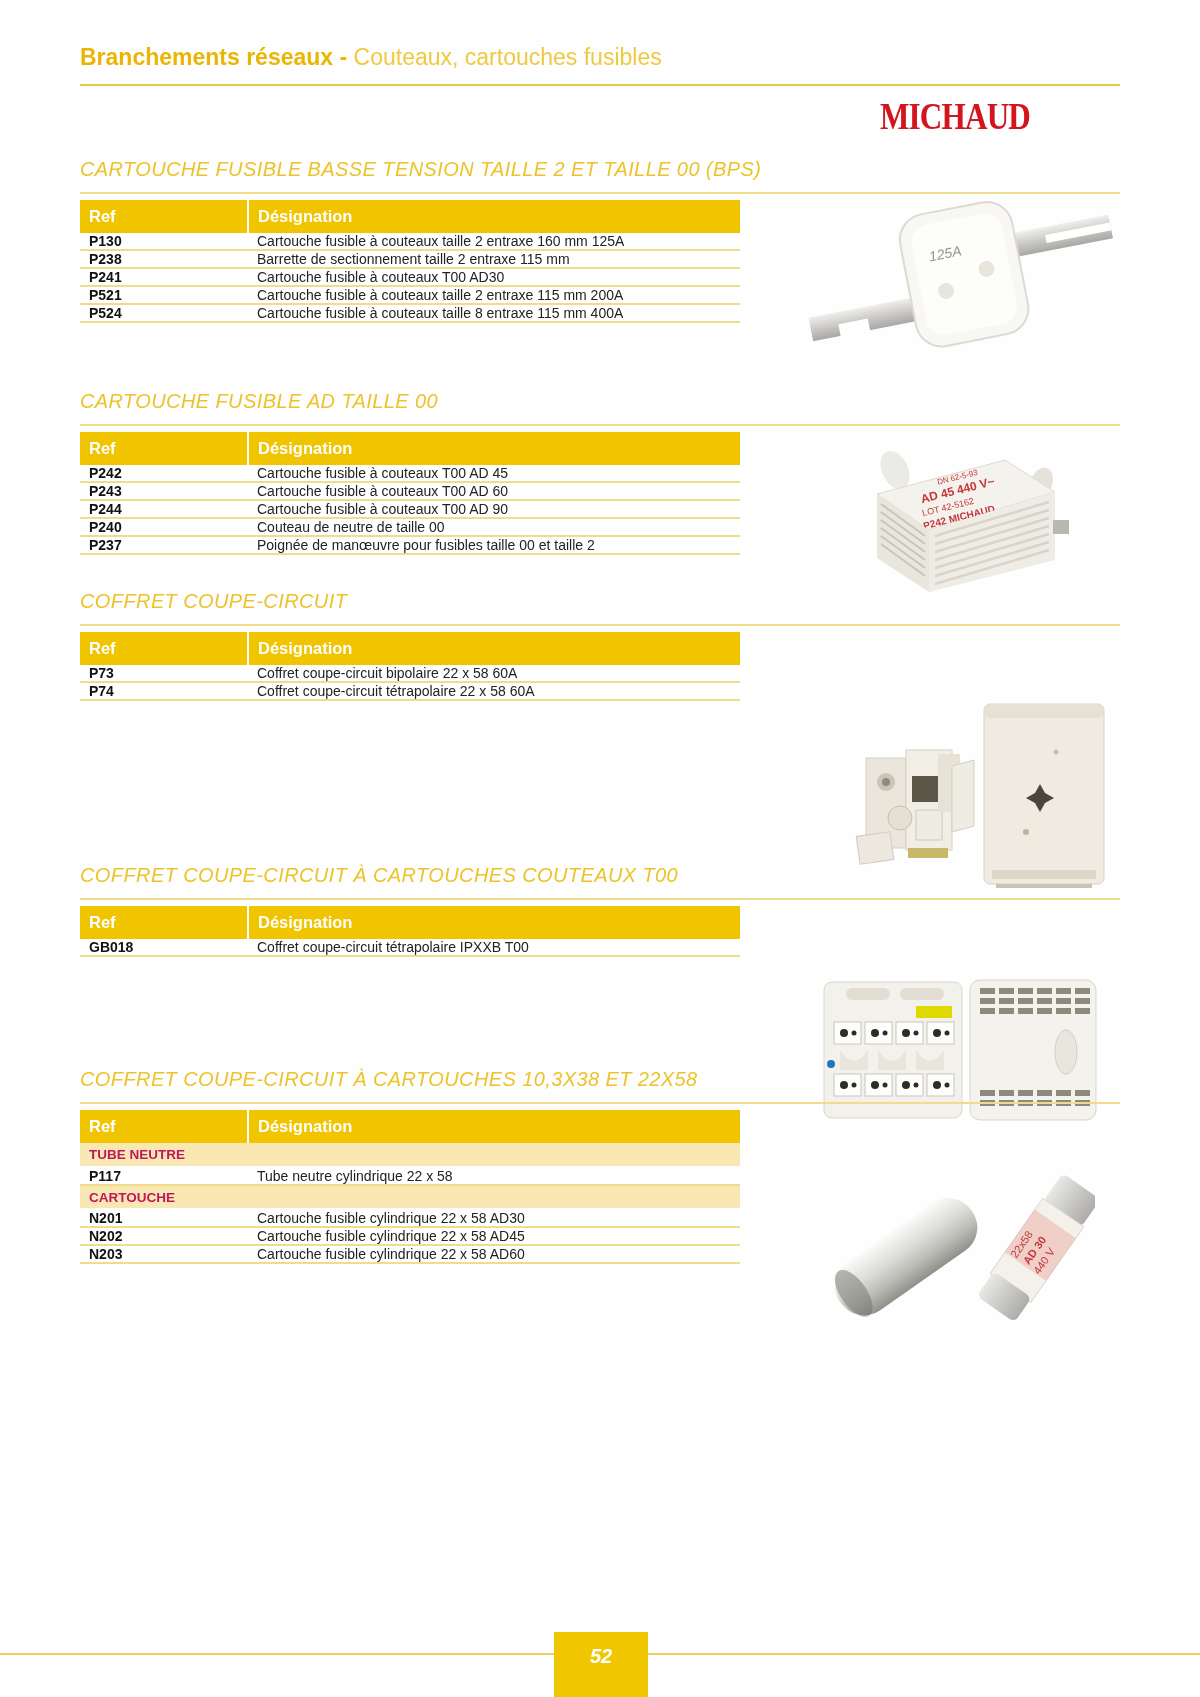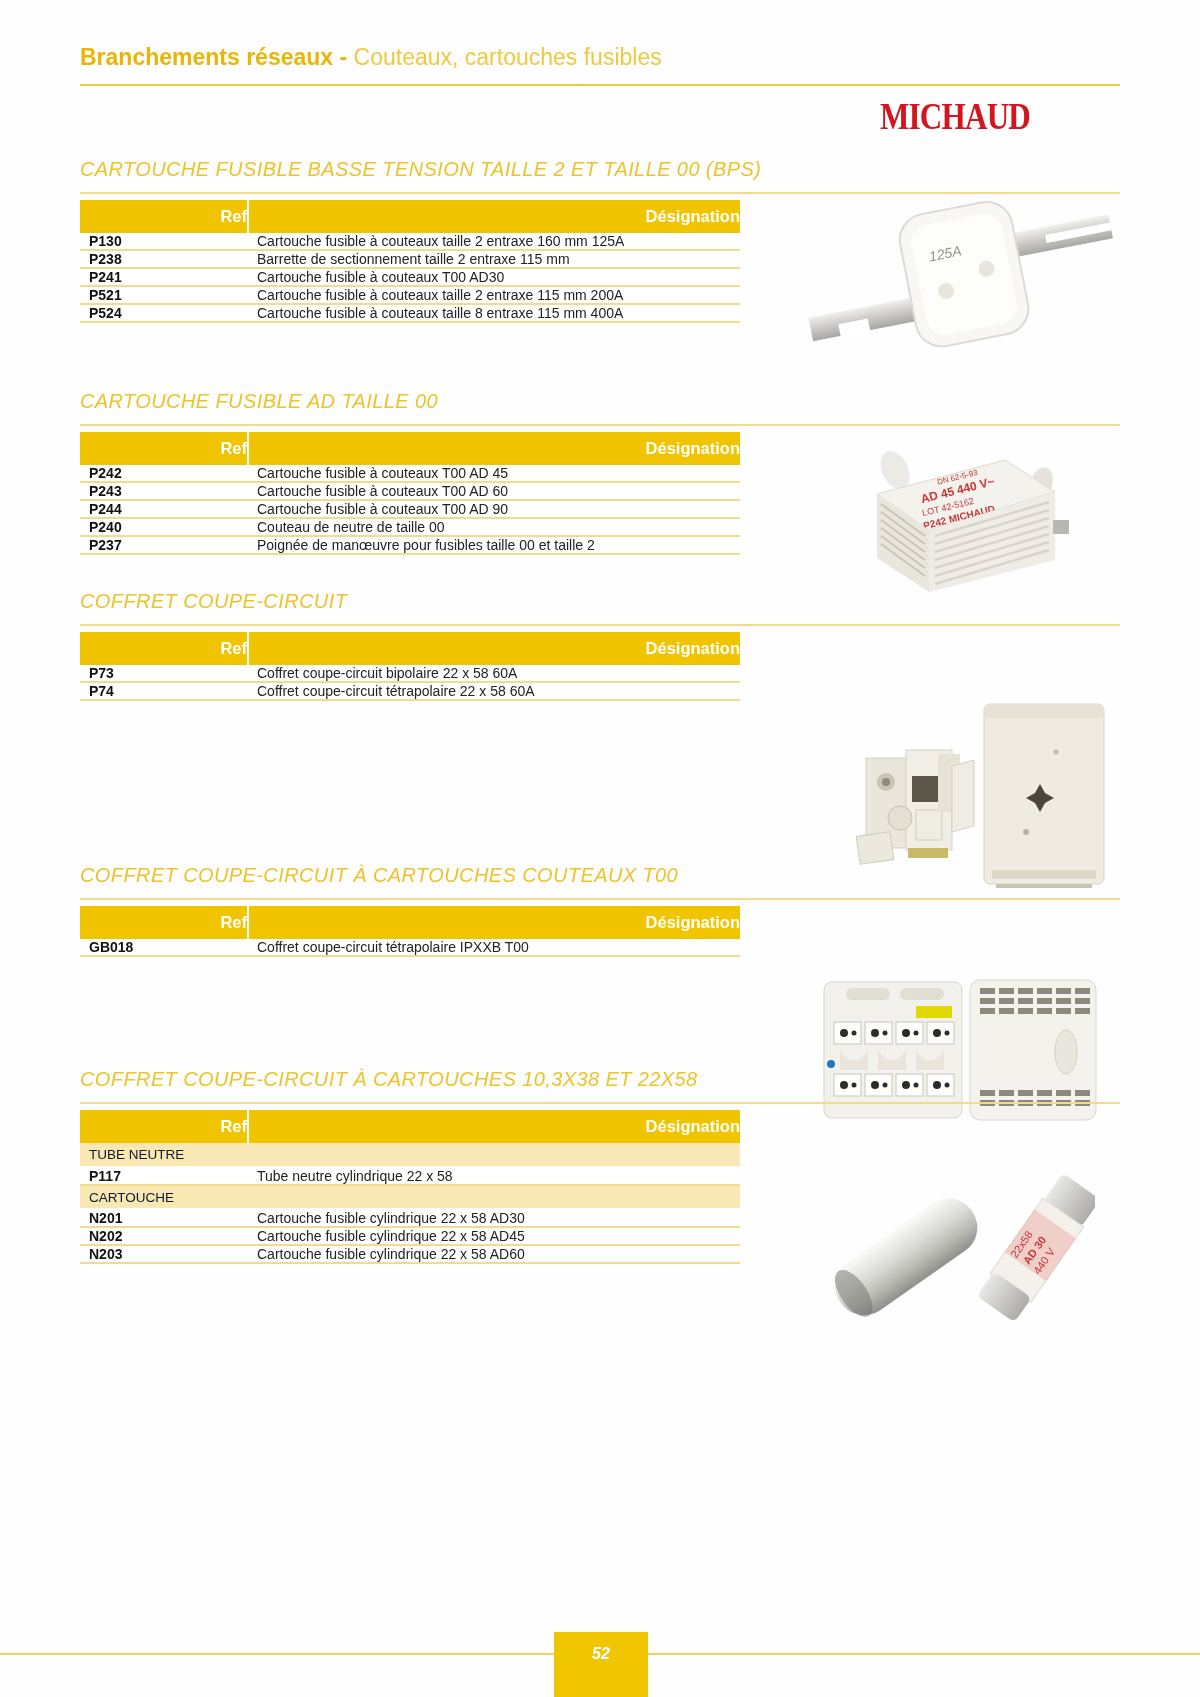--- a/index.html
+++ b/index.html
@@ -30,41 +30,41 @@
   .sec { position:absolute; left:80px; width:1040px; }
   .sec-title {
     font-size:20px; font-style:italic; font-weight:400; letter-spacing:0.4px;
     color:#ecc32b; height:26px; white-space:nowrap;
   }
   .sec-rule { margin-top:8px; width:1040px; height:2px; background:#f0dc8c; }
 
   table.ptable { border-collapse:collapse; width:660px; margin-top:6px; table-layout:fixed; }
   .ptable th {
     background:#f1c400; color:#ffffff; font-size:16.5px; font-weight:bold;
-    text-align:right; height:33px; padding-left:9px;
+    text-align:left; height:33px; padding-left:9px;
   }
   .ptable th.ref { width:168px; border-right:2px solid #ffffff; }
   .ptable td {
     height:15px; font-size:14px; color:#222222; padding-left:9px;
     border-bottom:2px solid #f1dc8e; background:#ffffff;
   }
   .ptable td.ref { font-weight:bold; color:#111111; }
   .ptable tr.subrow td {
-    background:#fae8b4; font-weight:normal; color:#0f172a;
+    background:#fae8b4; font-weight:bold; color:#be185d;
     height:24px; border-bottom:2px solid #ffffff; font-size:13.5px;
   }
 
   
   .photo { position:absolute; }
 
   
   .footer-line { position:absolute; left:0; top:1653px; width:1200px; height:2px; background:#edd061; }
   .page-num {
     position:absolute; left:554px; top:1632px; width:94px; height:65px;
-    background:#f0c600; color:#ffffff; font-size:16px; font-weight:bold; font-style:italic;
+    background:#f0c600; color:#ffffff; font-size:20px; font-weight:bold; font-style:italic;
     text-align:center; padding-top:13px;
   }
 </style>
 </head>
 <body>
 
 <div class="page">
 
   <div class="header-title">
     <span class="bold">Branchements réseaux -</span>

